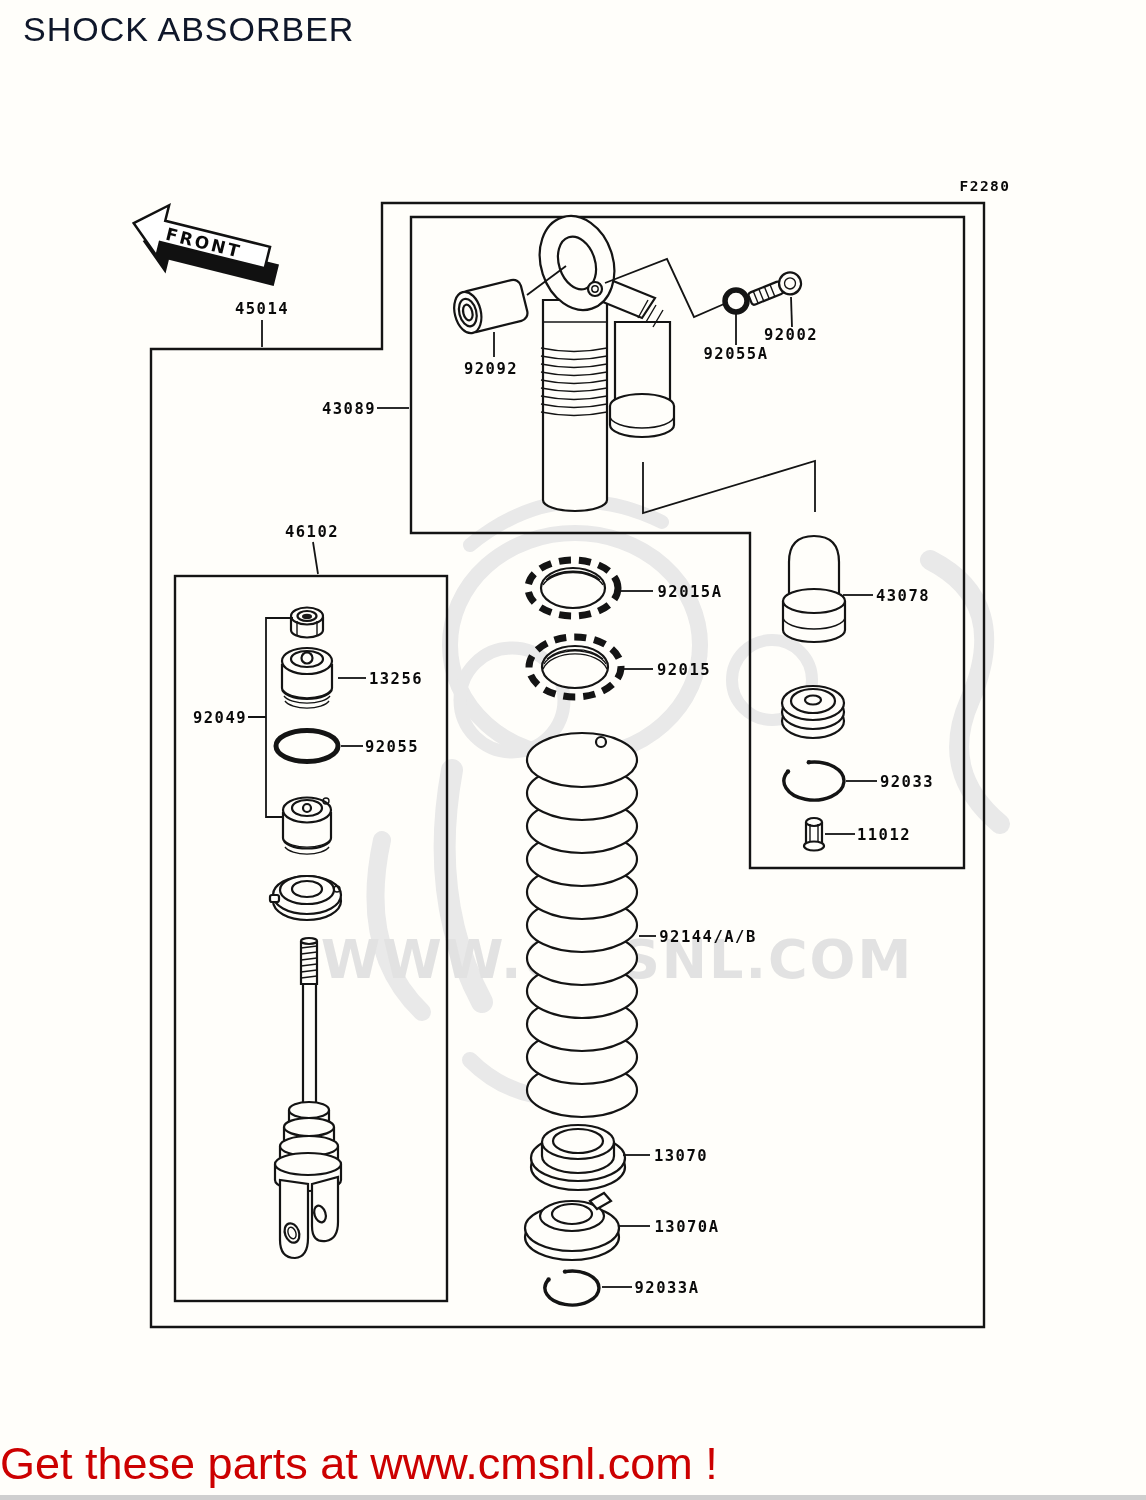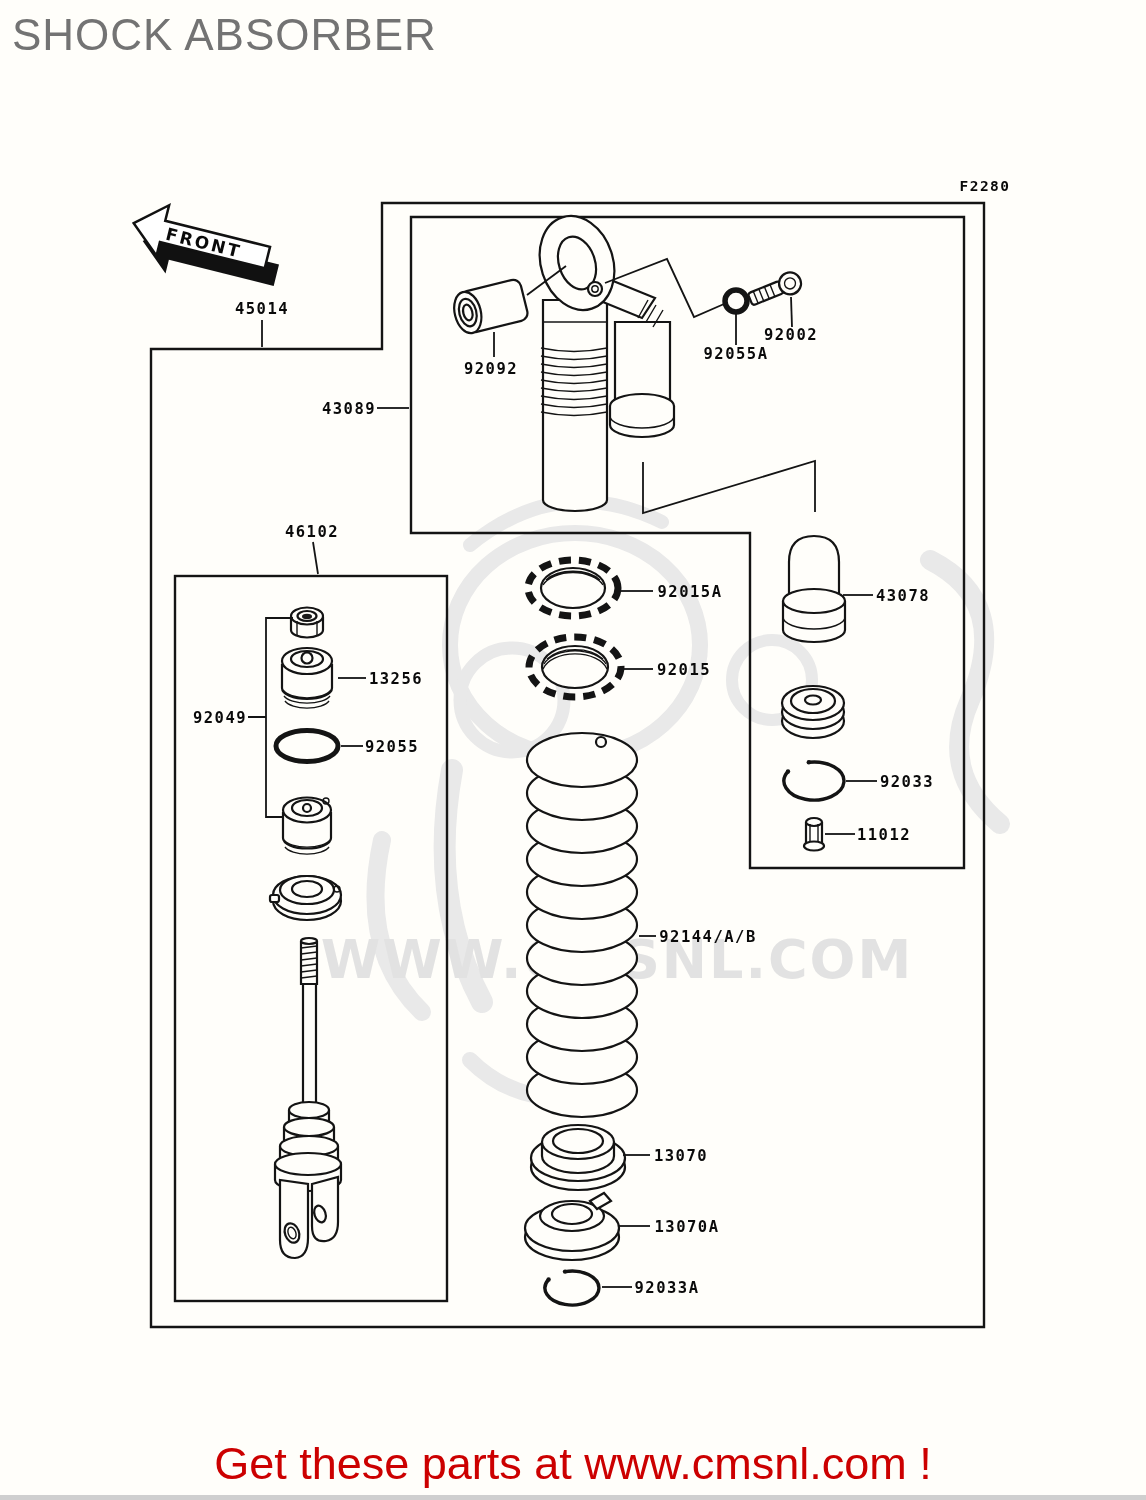--- a/index.html
+++ b/index.html
@@ -4,27 +4,27 @@
 <style>
   html,body{margin:0;padding:0;background:#ffffff;}
   .canvas{
     position:relative;
     width:1146px;height:1500px;
     background:#fffefa;
     overflow:hidden;
     font-family:"Liberation Sans",sans-serif;
   }
   .page-title{
-    position:absolute;top:10px;left:12px;
-    font-size:44px;color:#737373;letter-spacing:1px;
+    position:absolute;top:10px;left:23px;
+    font-size:34px;color:#0f172a;letter-spacing:1px;
     font-family:"Liberation Sans",sans-serif;
   }
   .footer{
     position:absolute;top:1438px;left:0;width:100%;
-    text-align:center;
+    text-align:left;
     font-size:45px;color:#cc0000;
     font-family:"Liberation Sans",sans-serif;
   }
   .bottom-edge{
     position:absolute;bottom:0;left:0;width:100%;height:5px;
     background:#cfcfcf;
   }
   svg{position:absolute;top:0;left:0;}
   .plabel{
     font-family:"DejaVu Sans Mono",monospace;

